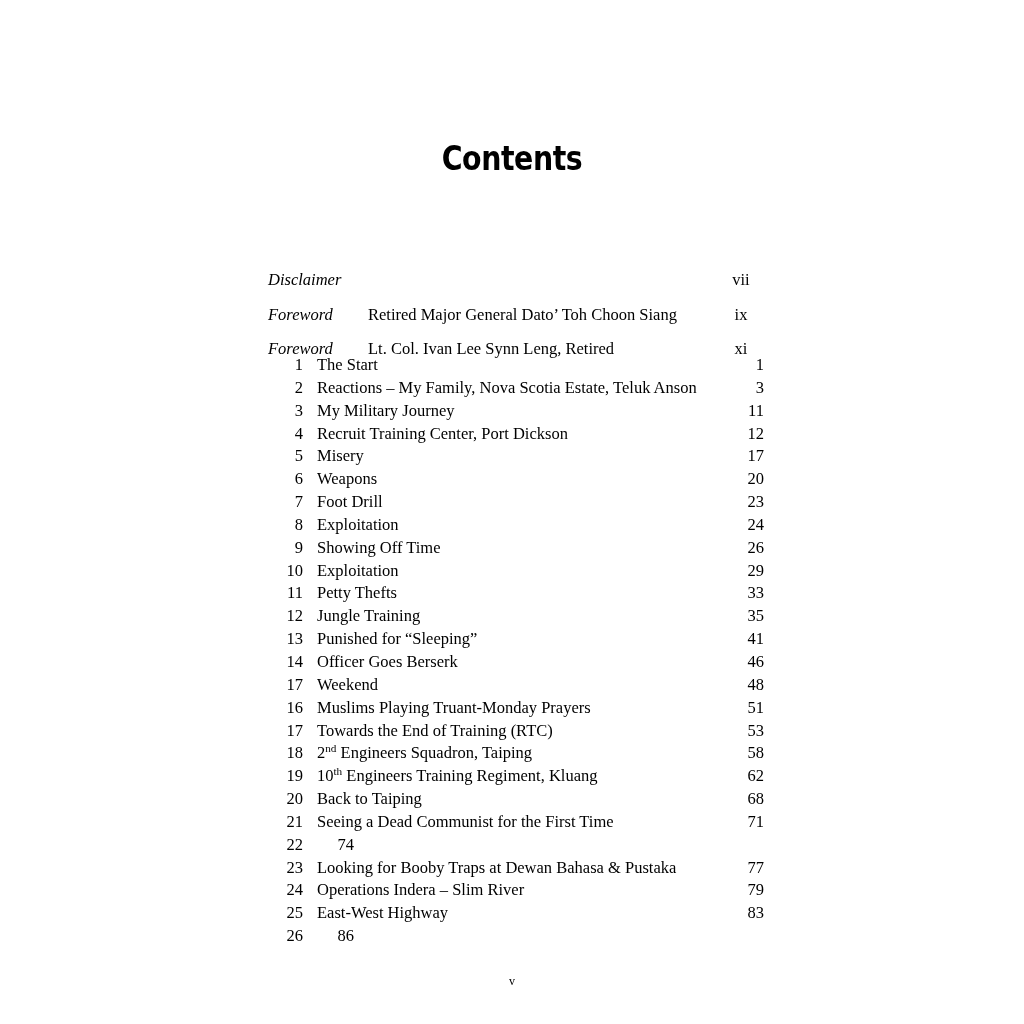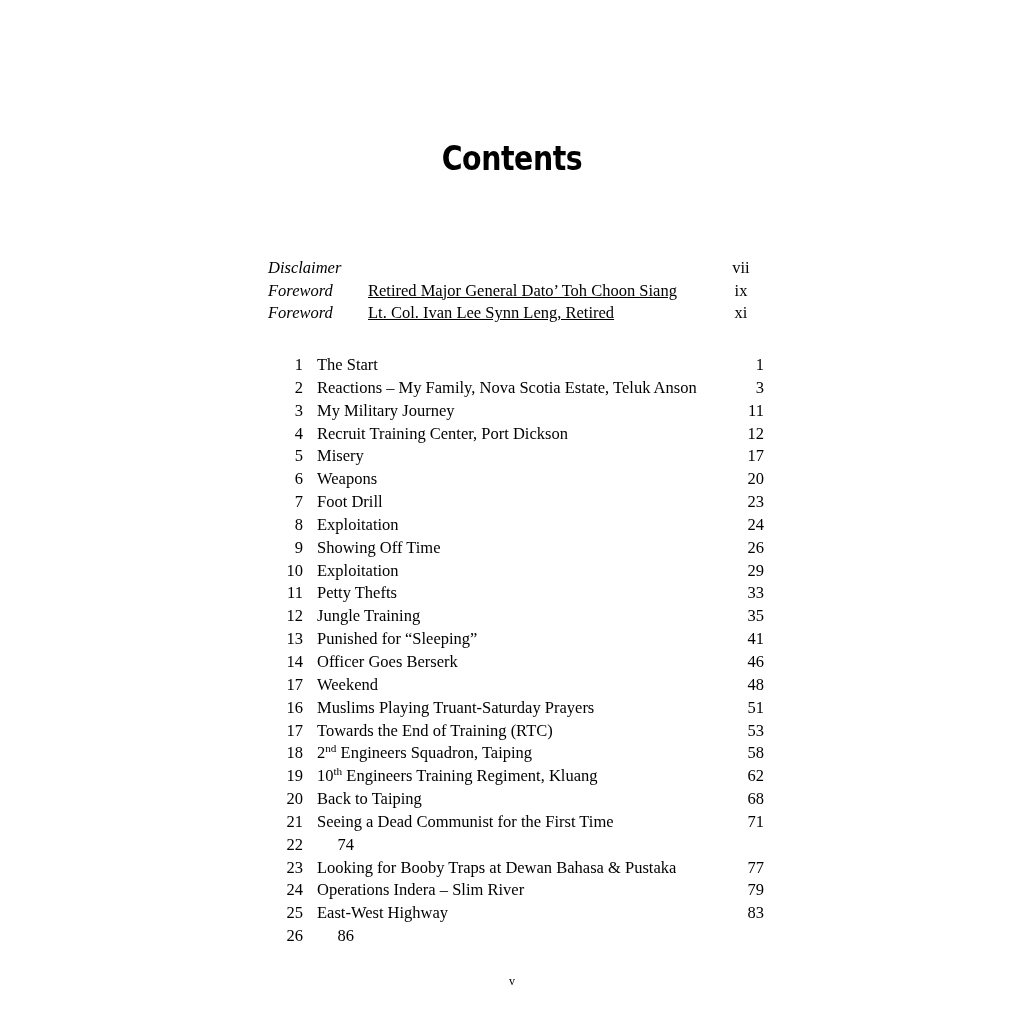--- a/index.html
+++ b/index.html
@@ -39,29 +39,29 @@
     position: absolute;
     top: 250px;
     left: 268px;
     width: 496px;
   }
   .fm-row {
     display: flex;
     align-items: baseline;
     height: 22.5px;
     font-size: 16.5px;
+    margin-top: 12px;
   }
   .fm-label {
     width: 100px;
     flex: 0 0 100px;
     font-style: italic;
   }
   .fm-text {
     flex: 1 1 auto;
-    text-decoration: underline;
   }
   .fm-page {
     width: 46px;
     flex: 0 0 46px;
     text-align: center;
   }
   .toc {
     position: absolute;
     top: 347px;
     left: 268px;
@@ -215,21 +215,21 @@
     </div>
 
     <div class="toc-row">
       <span class="toc-num">17</span>
       <span class="toc-title">Weekend</span>
       <span class="toc-page">48</span>
     </div>
 
     <div class="toc-row">
       <span class="toc-num">16</span>
-      <span class="toc-title">Muslims Playing Truant-Saturday Prayers</span>
+      <span class="toc-title">Muslims Playing Truant-Monday Prayers</span>
       <span class="toc-page">51</span>
     </div>
 
     <div class="toc-row">
       <span class="toc-num">17</span>
       <span class="toc-title">Towards the End of Training (RTC)</span>
       <span class="toc-page">53</span>
     </div>
 
     <div class="toc-row">

